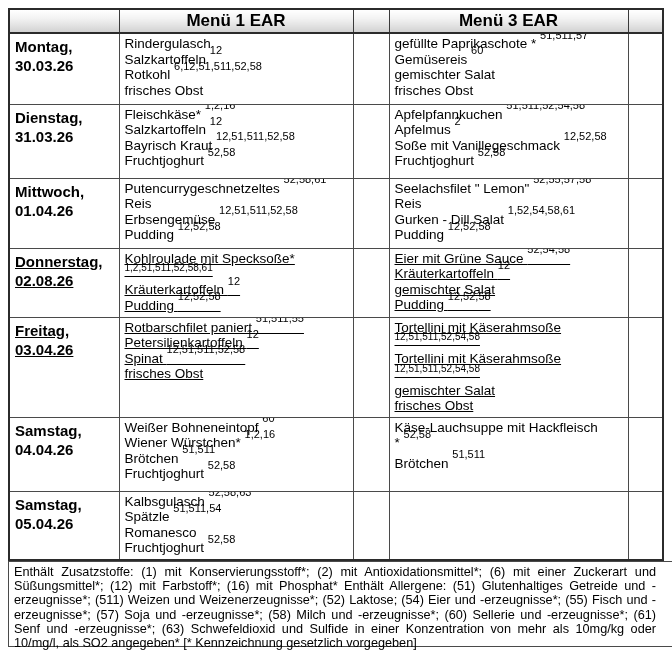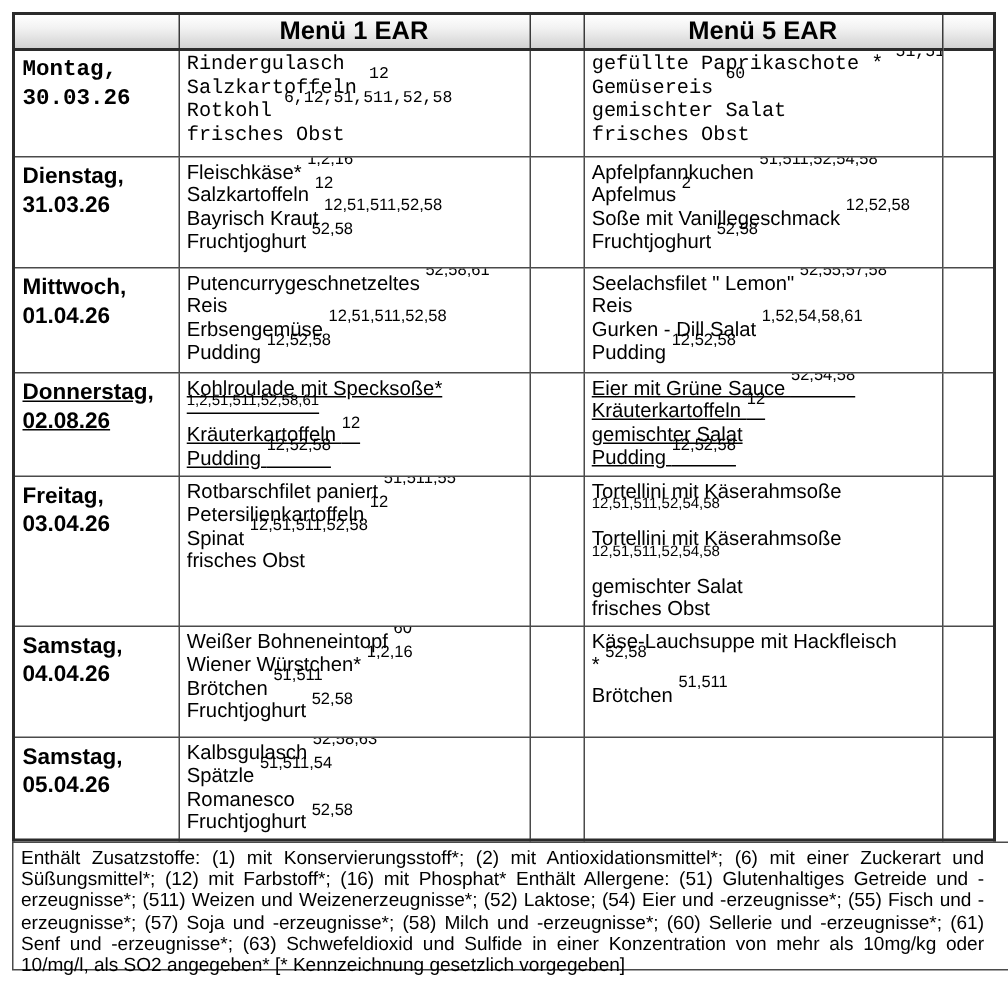--- a/index.html
+++ b/index.html
@@ -28,22 +28,22 @@
     padding:2px 3px 3px 5px;overflow:hidden;
   }
   td.day{font-weight:bold;font-size:15px;line-height:19px;padding-top:3px;}
   .item{font-size:13.5px;line-height:15.5px;white-space:nowrap;}
   .item sup{
     font-size:11px;line-height:0;position:relative;top:-4px;letter-spacing:0;
   }
   .codes-line{font-size:10px;line-height:11px;}
   .codes-line sup{font-size:10px;top:0;position:static;}
   .gap{margin-top:5px;}
-  tr.r0{height:71px;font-family:Liberation Mono, monospace;} tr.r1{height:74px;} tr.r2{height:70px;}
-  tr.r3{height:69px;text-decoration:underline;} tr.r4{height:97px;} tr.r5{height:74px;padding-left:16px;}
+  tr.r0{height:71px;} tr.r1{height:74px;} tr.r2{height:70px;}
+  tr.r3{height:69px;text-decoration:underline;} tr.r4{height:97px;text-decoration:underline;} tr.r5{height:74px;padding-left:16px;}
   tr.r6{height:67px;}
   .footnote{
     position:absolute;left:8px;top:561px;width:642px;height:77px;
     border:1px solid #4a4a4a;padding:3px 17px 4px 5px;
     font-size:12.7px;line-height:14.2px;text-align:justify;
   }
 </style>
 </head>
 <body>
 
@@ -55,21 +55,21 @@
         <col class="c-m1">
         <col class="c-gap1">
         <col class="c-m2">
         <col class="c-gap2">
     </colgroup>
     <thead>
       <tr>
         <th></th>
         <th>Menü 1 EAR</th>
         <th></th>
-        <th>Menü 5 EAR</th>
+        <th>Menü 3 EAR</th>
         <th></th>
       </tr>
     </thead>
     <tbody>
         <tr class="r0">
           <td class="day">
             <div>Montag,</div>
             <div>30.03.26</div>
           </td>
           <td>

